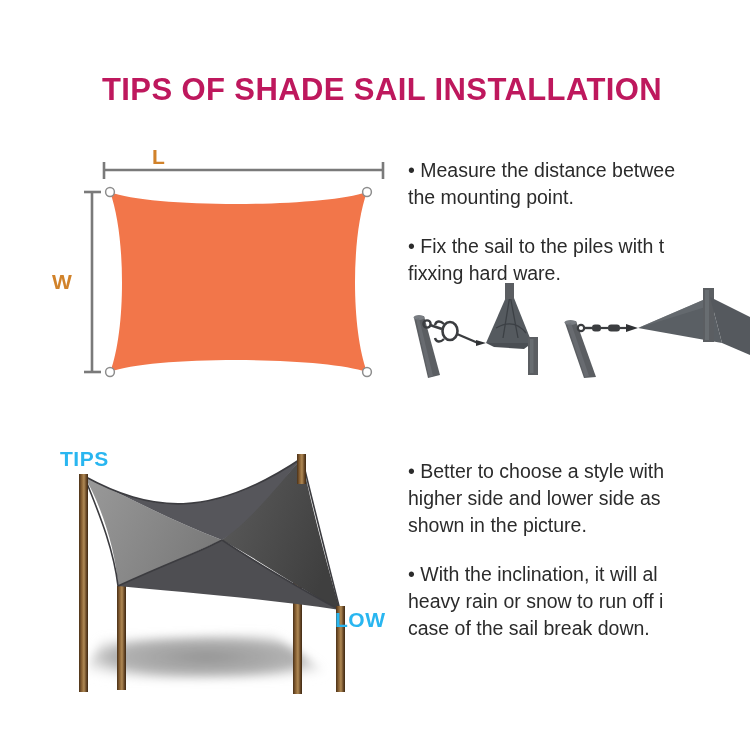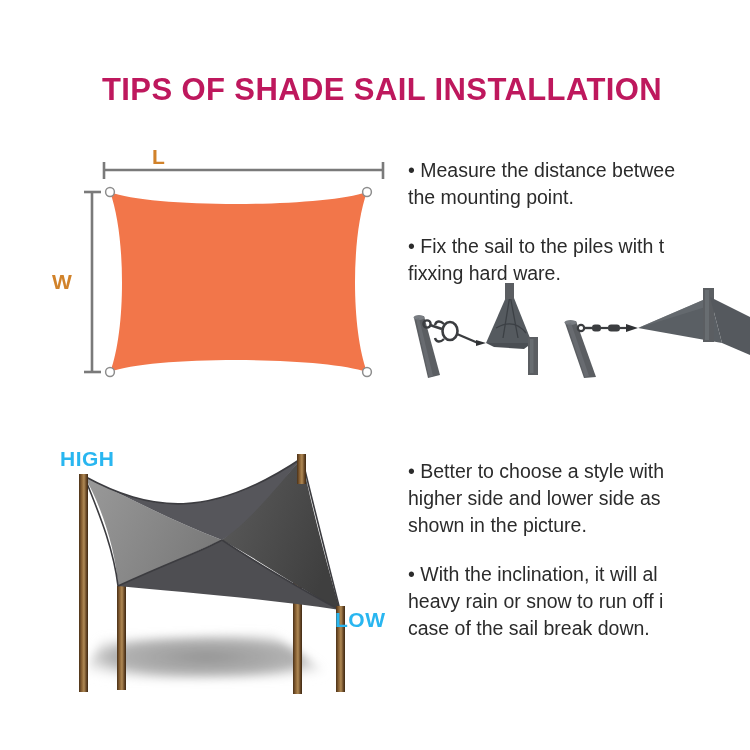--- a/index.html
+++ b/index.html
@@ -328,21 +328,21 @@
       </g>
       <g>
         <rect x="296" y="166" width="9" height="86" fill="url(#postGrad2)"></rect>
       </g>
       <g>
         <rect x="257" y="14" width="9" height="30" fill="url(#postGrad2)"></rect>
       </g>
     </svg>
   </div>
 
-  <div class="hl-label hl-high">HIGH</div>
+  <div class="hl-label hl-high">TIPS</div>
   <div class="hl-label hl-low">LOW</div>
 
   <div class="textcol textcol-bottom">
     <div class="para">• Better to choose a style with
 higher side and lower side as
 shown in the picture.</div>
     <div class="para">• With the inclination, it will al
 heavy rain or snow to run off i
 case of the sail break down.</div>
   </div>

